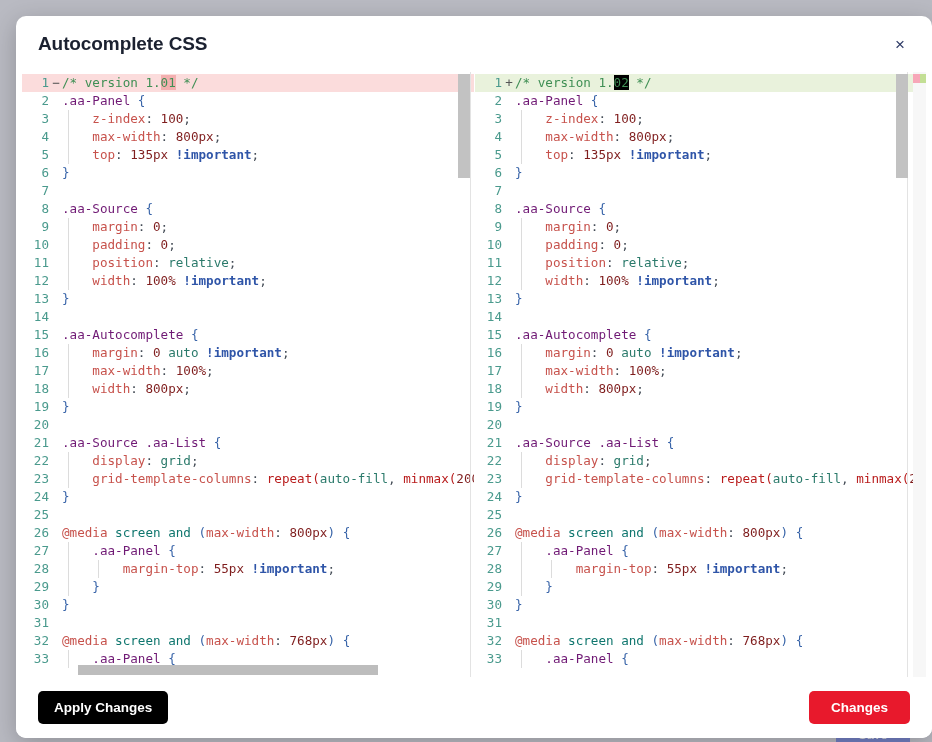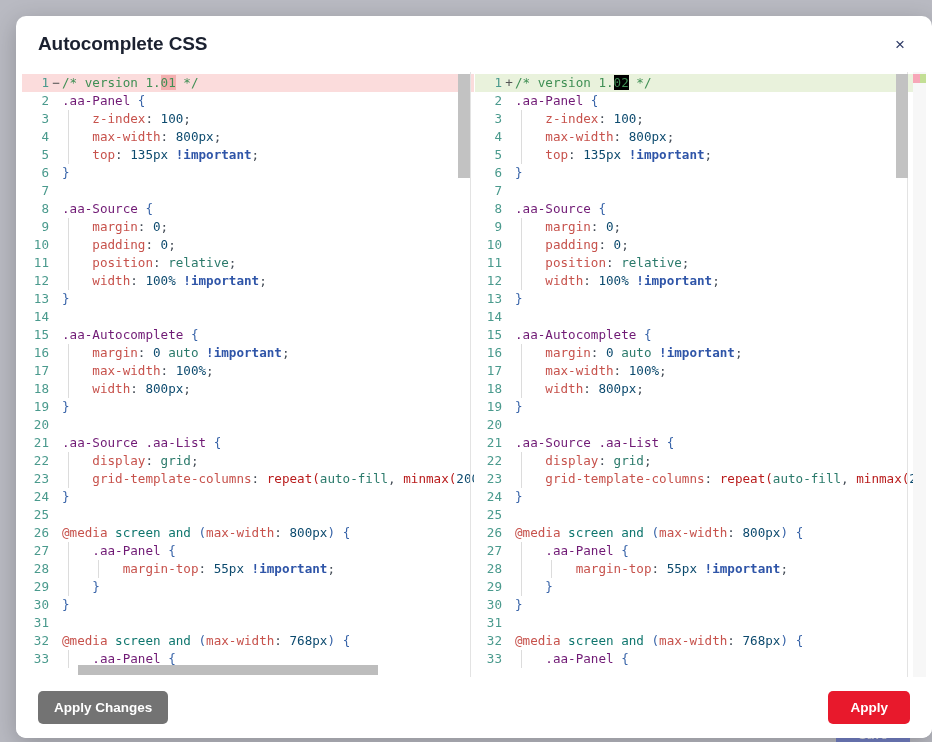--- a/index.html
+++ b/index.html
@@ -157,21 +157,21 @@
   .row-add { background: #e9f2dc; }
 
   .word-del { background: #f3b0b0; }
   .word-add { background: #000000; }
 
   
   .t-comment  { color: #3f8f54; }
   .t-sel      { color: #701a75; }
   .t-prop     { color: #c7524c; }
   .t-val      { color: #2b7a6b; }
-  .t-num      { color: #0c4a6e; text-align: center; }
+  .t-num      { color: #7f1d1d; text-align: center; }
   .t-brace    { color: #3763a8; }
   .t-imp      { color: #2f55a8; font-weight: bold; }
   .t-at       { color: #c7524c; }
   .t-func     { color: #b91c1c; }
   .t-punct    { color: #444c56; }
   .t-plain    { color: #0f766e; }
 
   
   .vscroll-track {
     position: absolute;
@@ -268,21 +268,21 @@
   .btn {
     border: none;
     border-radius: 5px;
     font-size: 13.5px;
     font-weight: bold;
     color: #ffffff;
     cursor: pointer;
     font-family: "Liberation Sans", sans-serif;
   }
   .btn-apply {
-    background: #737373;
+    background: #000000;
     padding: 9px 16px;
   }
   .btn-cancel {
     background: #e8192c;
     padding: 9px 22px;
     margin-left: auto;
   }
 </style>
 </head>
 <body>
@@ -326,16 +326,16 @@
       <div class="overview-strip">
         <div class="overview-mark ov-del" style="width:7px;"></div>
         <div class="overview-mark ov-add" style="left:7px;width:6px;"></div>
       </div>
     </div>
 
   </div>
 
   <div class="modal-footer">
     <button class="btn btn-apply">Apply Changes</button>
-    <button class="btn btn-cancel">Apply</button>
+    <button class="btn btn-cancel">Changes</button>
   </div>
 
 </div>
 
 </body></html>

